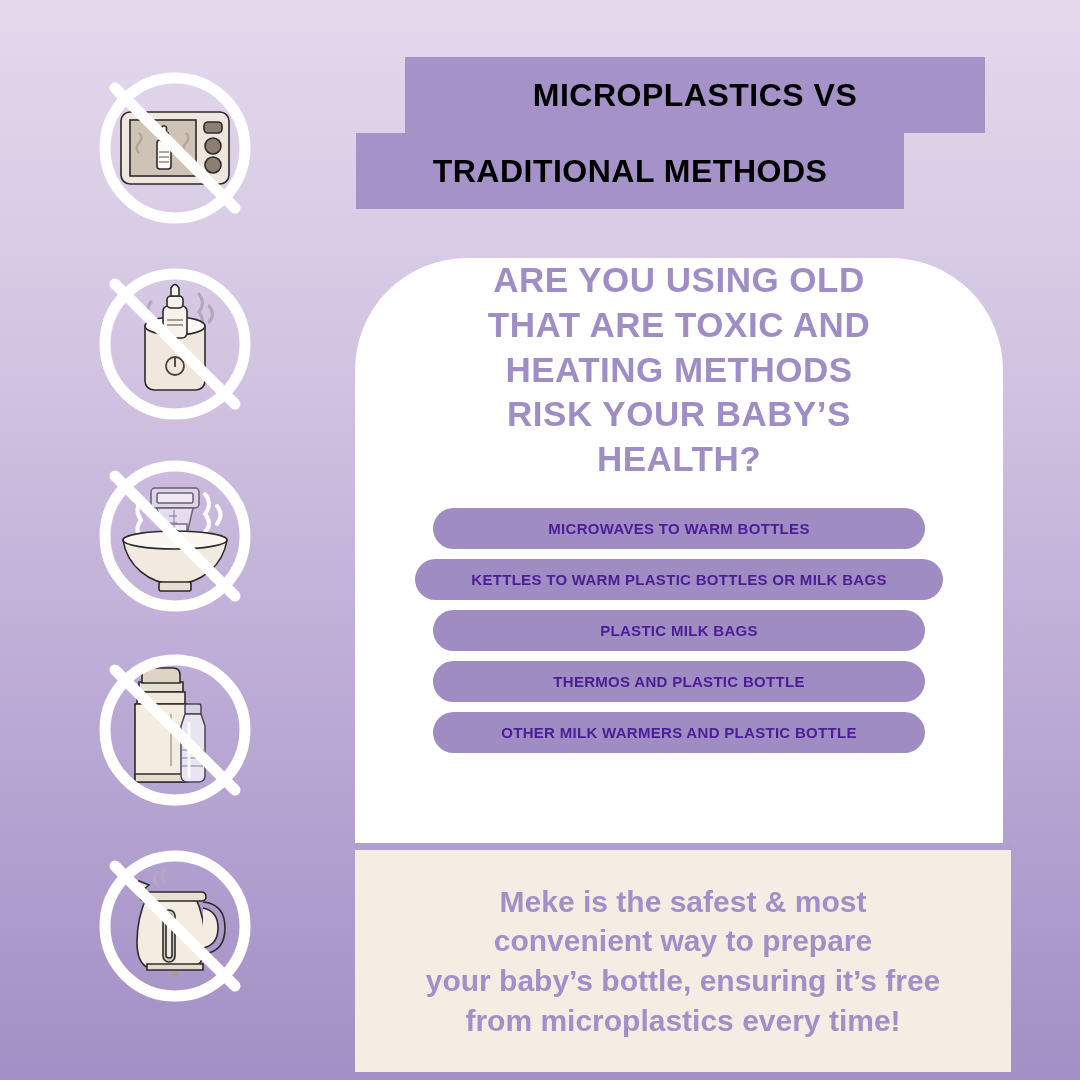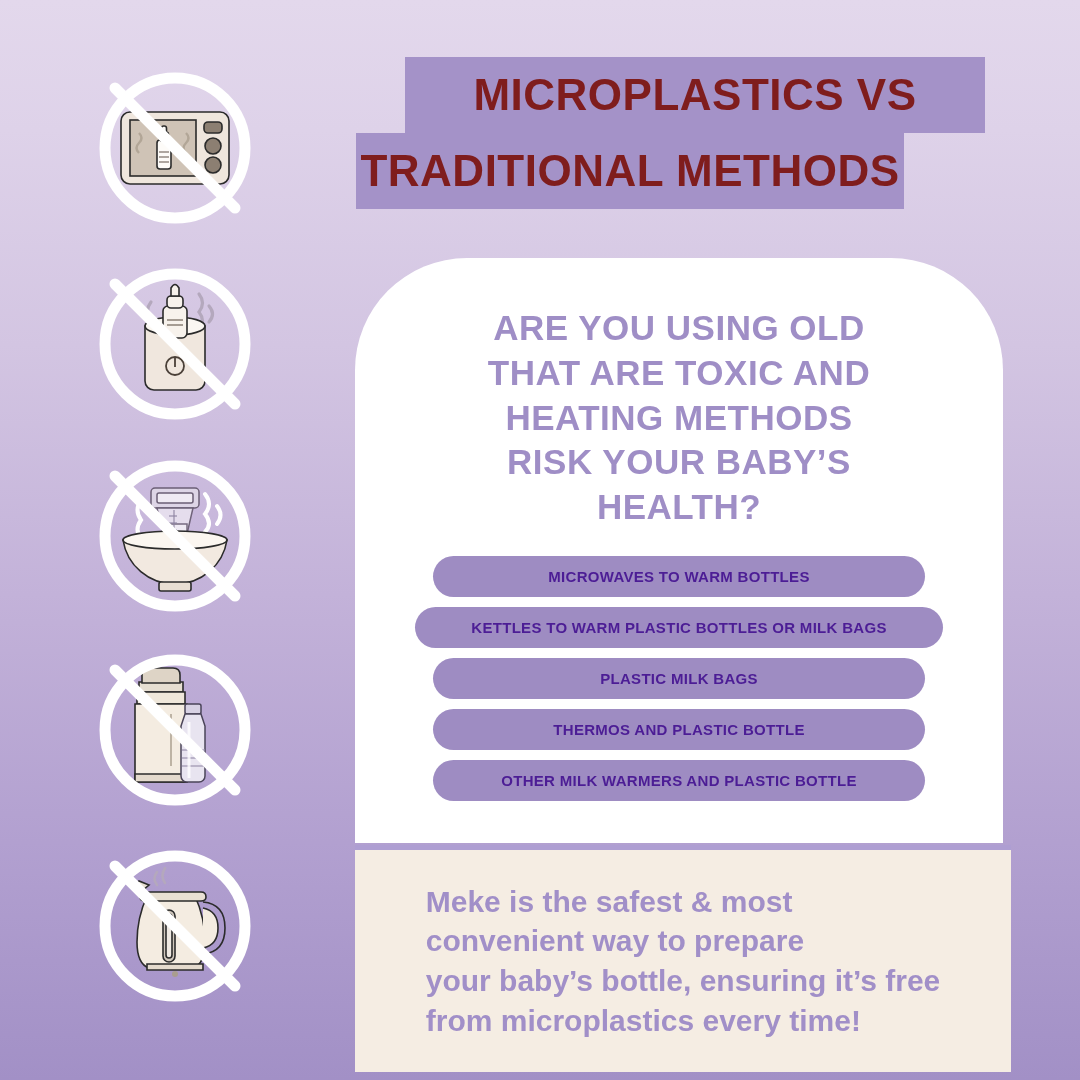--- a/index.html
+++ b/index.html
@@ -13,41 +13,40 @@
 
   
   .icon-col { position:absolute; left:85px; top:60px; width:180px; }
   .icon-item { position:relative; width:180px; height:180px; margin-bottom:14px; }
   .icon-item svg { display:block; width:180px; height:180px; }
 
   
   .title-wrap { position:absolute; left:0; top:57px; width:1080px; }
   .title-band {
     background:#a492c8;
-    color:#7f1d1d;
-    font-weight:700;
-    font-size:44px;
+    color:#000000;
+    font-weight:700;
+    font-size:32px;
     letter-spacing:0.5px;
     line-height:1;
     text-align:center;
     display:flex; align-items:center; justify-content:center;
   }
   .title-band.one { width:580px; height:76px; margin-left:405px; }
   .title-band.two { width:548px; height:76px; margin-left:356px; }
 
   
   .card {
     position:absolute;
     left:355px; top:258px;
     width:648px; height:585px;
     background:#ffffff;
     border-radius:112px 112px 0 0;
   }
   .card-heading {
-    margin-top:48px;
     text-align:center;
     color:#9f8ec6;
     font-size:35px;
     font-weight:700;
     line-height:1.28;
     letter-spacing:0.5px;
     padding:0 40px;
   }
   .pill-list { margin-top:26px; padding:0 78px; }
   .pill {
@@ -72,20 +71,21 @@
     background:#ae9ed2;
   }
   .footer {
     position:absolute;
     left:355px; top:850px;
     width:656px; height:222px;
     background:#f5ede3;
     display:flex; align-items:center; justify-content:center;
   }
   .footer-text {
+    text-align:center;
     color:#a18fc8;
     font-size:30px;
     font-weight:700;
     line-height:1.32;
     padding:0 22px;
   }
 </style>
 </head>
 <body>
 

